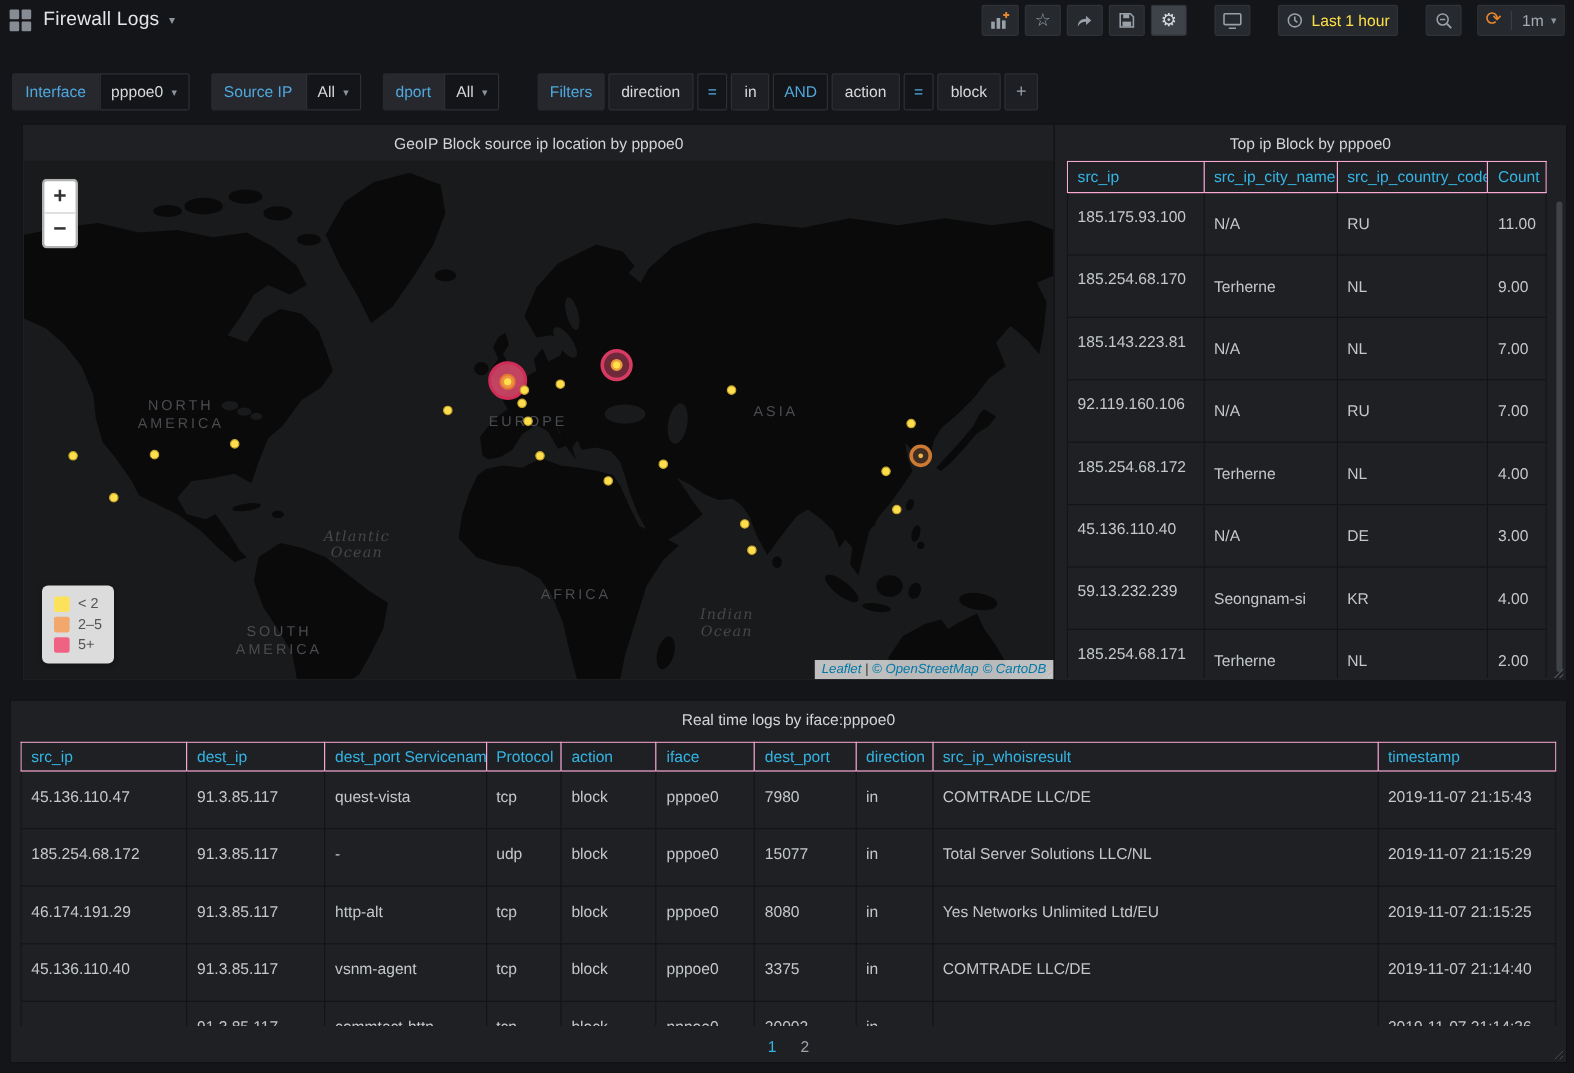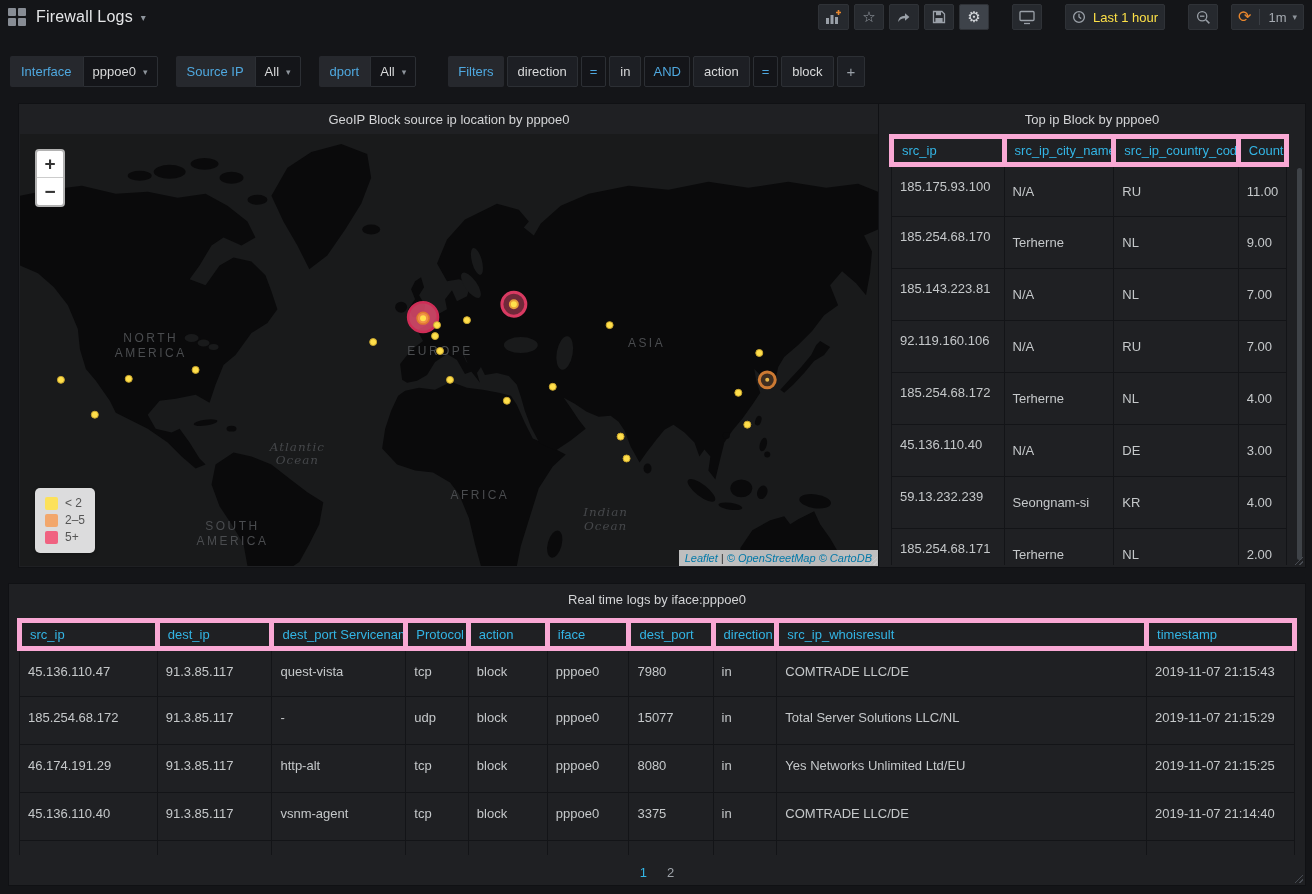--- a/index.html
+++ b/index.html
@@ -18,21 +18,21 @@
   .icon-btn { height:26px; min-width:30px; margin-left:5px; background:#26292e; border:1px solid #2f3237; border-radius:2px; color:#9aa0a8; display:flex; align-items:center; justify-content:center; font-size:14px; cursor:pointer; padding:0 6px; }
   .icon-btn.lit { background:#3e434a; color:#d5d8dc; }
   .nav-gap { width:18px; }
   .time-btn { gap:7px; font-size:13px; color:#fde047; }
   .refresh-btn { gap:6px; font-size:13px; color:#a6abb2; }
   .refresh-glyph { color:#e8872e; font-size:16px; line-height:1; }
   .mini-caret { font-size:9px; color:#8e949c; }
   .v-sep { width:1px; height:16px; background:#3a3e44; margin:0 2px; }
 
   
-  .submenu { position:absolute; top:56px; left:10px; right:10px; height:36px; display:flex; align-items:flex-start; gap:18px; }
+  .submenu { position:absolute; top:56px; left:10px; right:10px; height:36px; display:flex; align-items:flex-end; gap:18px; }
   .var-group { display:flex; align-items:stretch; height:31px; }
   .var-label { background:#26282d; color:#4fa8df; font-size:13px; padding:0 11px; display:flex; align-items:center; border-radius:2px 0 0 2px; cursor:pointer; }
   .var-value { background:#141519; border:1px solid #2c2f34; color:#d8d9da; font-size:13px; padding:0 9px; display:flex; align-items:center; gap:7px; border-radius:0 2px 2px 0; cursor:pointer; }
   .filters-group { display:flex; align-items:stretch; gap:3px; height:31px;margin-left:14px; }
   .chip { display:flex; align-items:center; font-size:13px; padding:0 10px; border-radius:2px; cursor:pointer; }
   .chip-label { background:#26282d; color:#4fa8df; }
   .chip-key { background:#1d1f24; border:1px solid #2c2f34; color:#d8d9da; }
   .chip-op { background:#141519; border:1px solid #2c2f34; color:#4fa8df; padding:0 8px; }
   .chip-val { background:#1d1f24; border:1px solid #2c2f34; color:#d8d9da; }
   .chip-add { background:#1d1f24; border:1px solid #2c2f34; color:#9aa0a8; font-size:15px; padding:0 9px; }
@@ -57,21 +57,21 @@
   .map-legend .sw { width:13px; height:13px; border-radius:2px; opacity:.9; }
   .sw0 { background:#ffe14c; } .sw1 { background:#f4a15f; } .sw2 { background:#f25477; }
   .map-attrib { position:absolute; right:0; bottom:0; background:rgba(255,255,255,.72); font-size:11px; color:#333; padding:2px 6px; z-index:4;font-style:italic; }
   .map-attrib a { color:#0078a8; text-decoration:none; cursor:pointer; }
 
   
   .panel-content { position:absolute; overflow:hidden; }
   #topips-panel .panel-content { top:30px; left:10px; right:16px; bottom:2px; }
   #logs-panel .panel-content { top:34px; left:8px; right:8px; bottom:30px; }
   table.gtable { width:100%; border-collapse:collapse; table-layout:fixed; }
-  .gtable th { color:#33b5e5; font-size:13px; font-weight:400; text-align:left; padding:4px 8px; border:5px solid #f9a8d4; cursor:pointer; white-space:nowrap; overflow:hidden; }
+  .gtable th { color:#33b5e5; font-size:13px; font-weight:400; text-align:left; padding:4px 8px; border:1px solid #f9a8d4; cursor:pointer; white-space:nowrap; overflow:hidden; }
   .gtable td { color:#c5c8ca; font-size:13px; padding:4px 8px; border:1px solid #131417; white-space:nowrap; overflow:hidden; }
   #topips-panel thead tr { height:26px; }
   #topips-panel tbody tr { height:52px; }
   #topips-panel td.c0 { vertical-align:top; padding-top:12px; }
   #topips-panel td { vertical-align:middle; }
   #logs-panel thead tr { height:24px; }
   #logs-panel tbody tr { height:48px; }
   #logs-panel td { vertical-align:top; padding-top:13px; }
   .scrollbar-y { position:absolute; right:3px; top:64px; width:5px; height:392px; border-radius:3px; background:#4b4f55; opacity:.75; cursor:pointer; z-index:3; }
   .pagination { position:absolute; bottom:5px; left:0; right:0; text-align:center; font-size:13px; z-index:2; }

